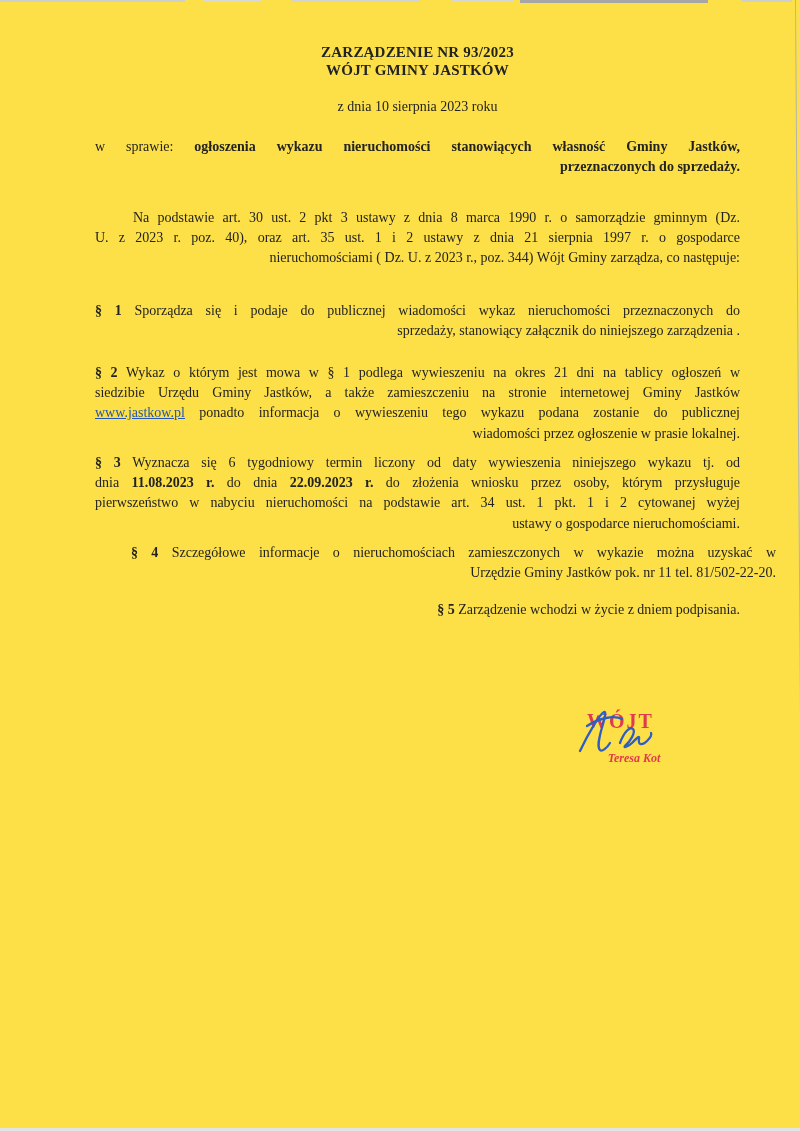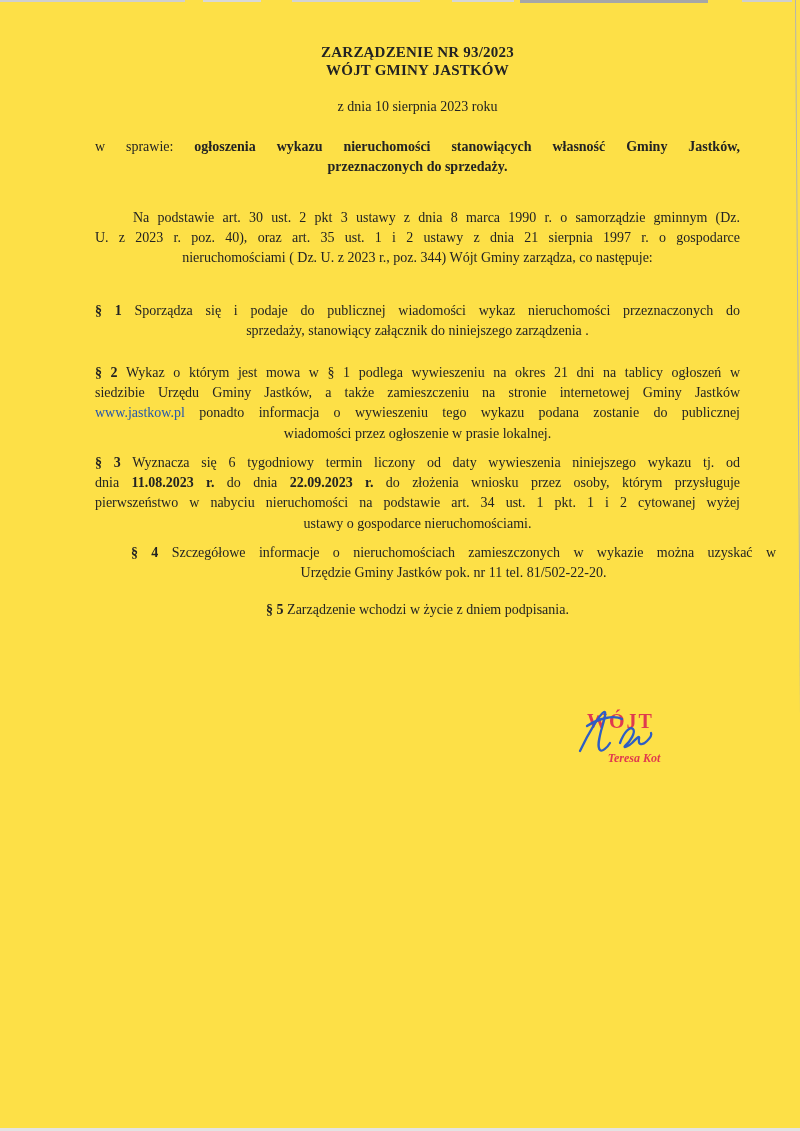--- a/index.html
+++ b/index.html
@@ -24,24 +24,24 @@
   .date-line { position:absolute; top:99px; left:95px; width:645px; text-align:center; font-size:14px; }
   .par { position:absolute; left:95px; width:645px; font-size:14px; line-height:20.2px; }
   .subject  { top:137px; }
   .preamble { top:208px; }
   .p1 { top:301px; }
   .p2 { top:363px; }
   .p3 { top:453px; }
   .p4 { top:543px;margin-left:36px; }
   .p5 { top:600px; }
   .jline { text-align:justify; text-align-last:justify; white-space:normal; }
-  .lline { text-align:center; }
+  .lline { text-align:right; }
   .indent { text-indent:38px; }
   .b { font-weight:bold; }
-  .lnk { color:var(--link-blue,#2456ae); cursor:pointer;margin-top:48px; }
+  .lnk { color:var(--link-blue,#2456ae); text-decoration:underline; cursor:pointer;margin-top:48px; }
   
   .sig { position:absolute; top:703px; left:573px; width:122px; height:80px; }
   .stamp-title { position:absolute; top:7px; left:0; width:100%; 
                  padding-left:14px; box-sizing:border-box;
                  color:var(--stamp-red,#e03a4e); font-weight:bold; font-size:20px; letter-spacing:2px; }
   .signer { position:absolute; top:48px; left:0; width:100%; text-align:center;
             color:var(--stamp-red,#e03a4e); font-weight:bold; font-style:italic; font-size:12px; }
   .sig-ink { position:absolute; top:2px; left:0; width:100px; height:62px; }
   .sig-ink path { fill:none; stroke:var(--ink-blue,#2e5ec4); stroke-width:2.3;
                   stroke-linecap:round; stroke-linejoin:round; }

